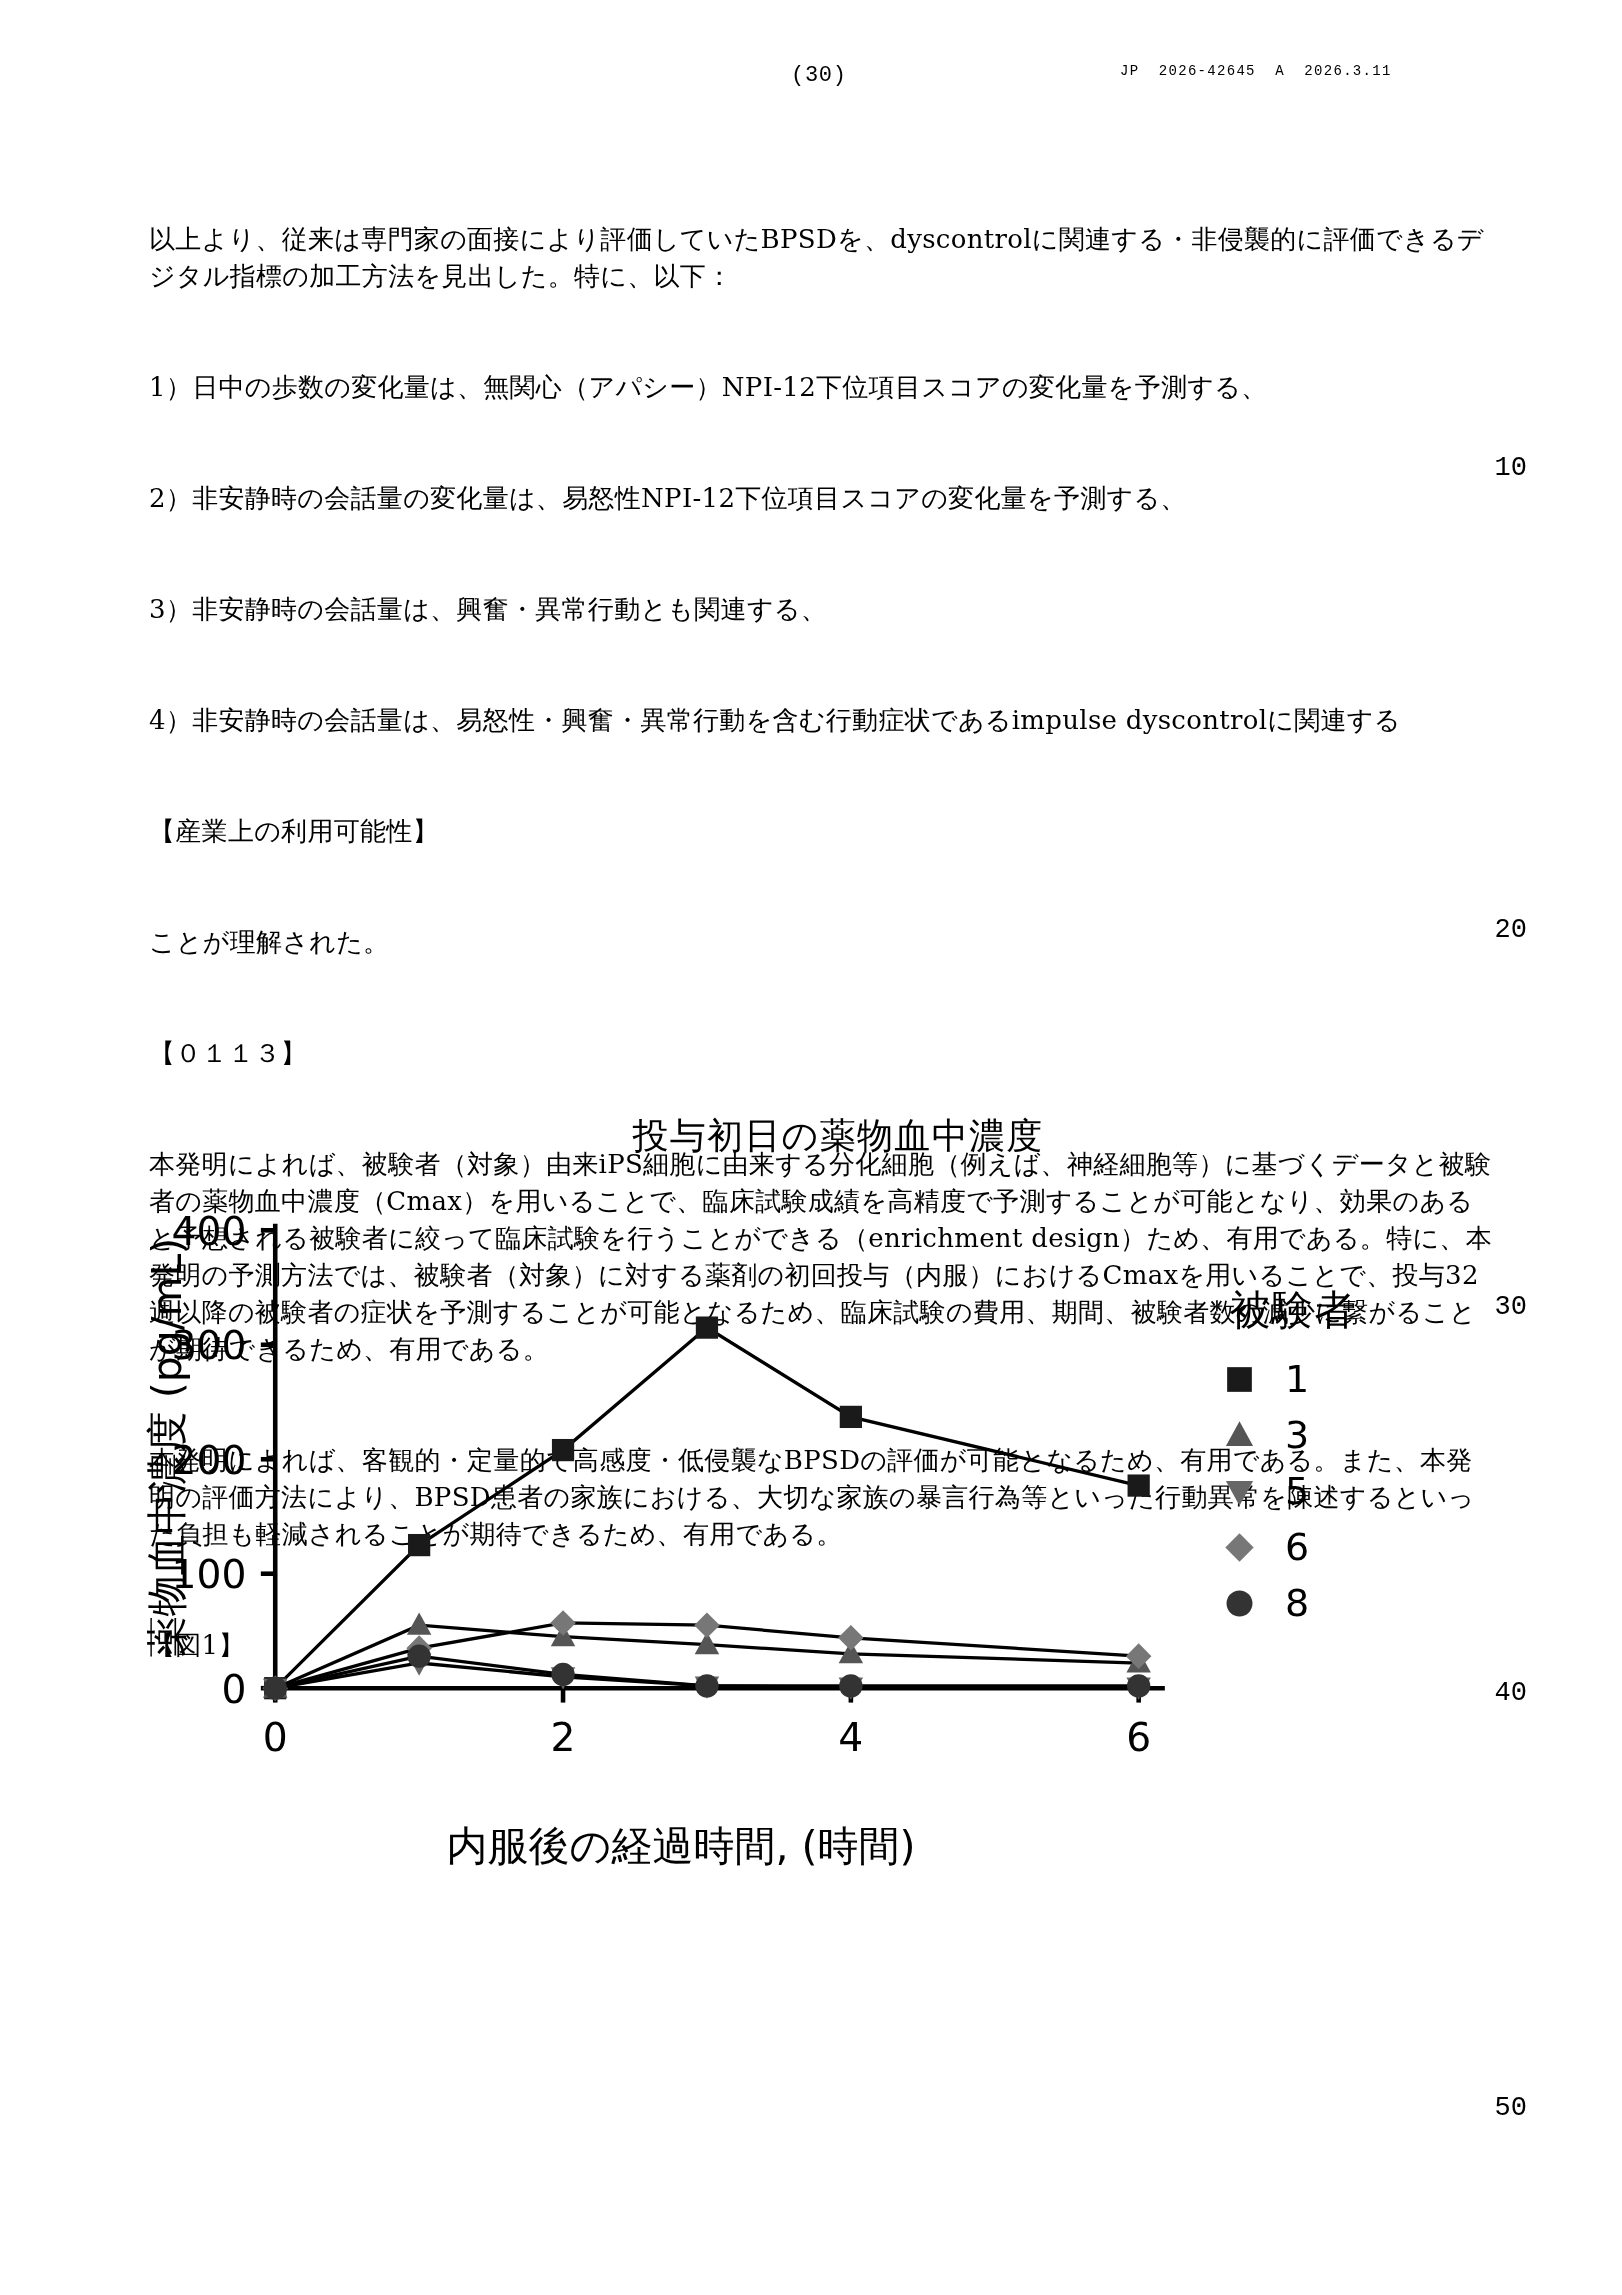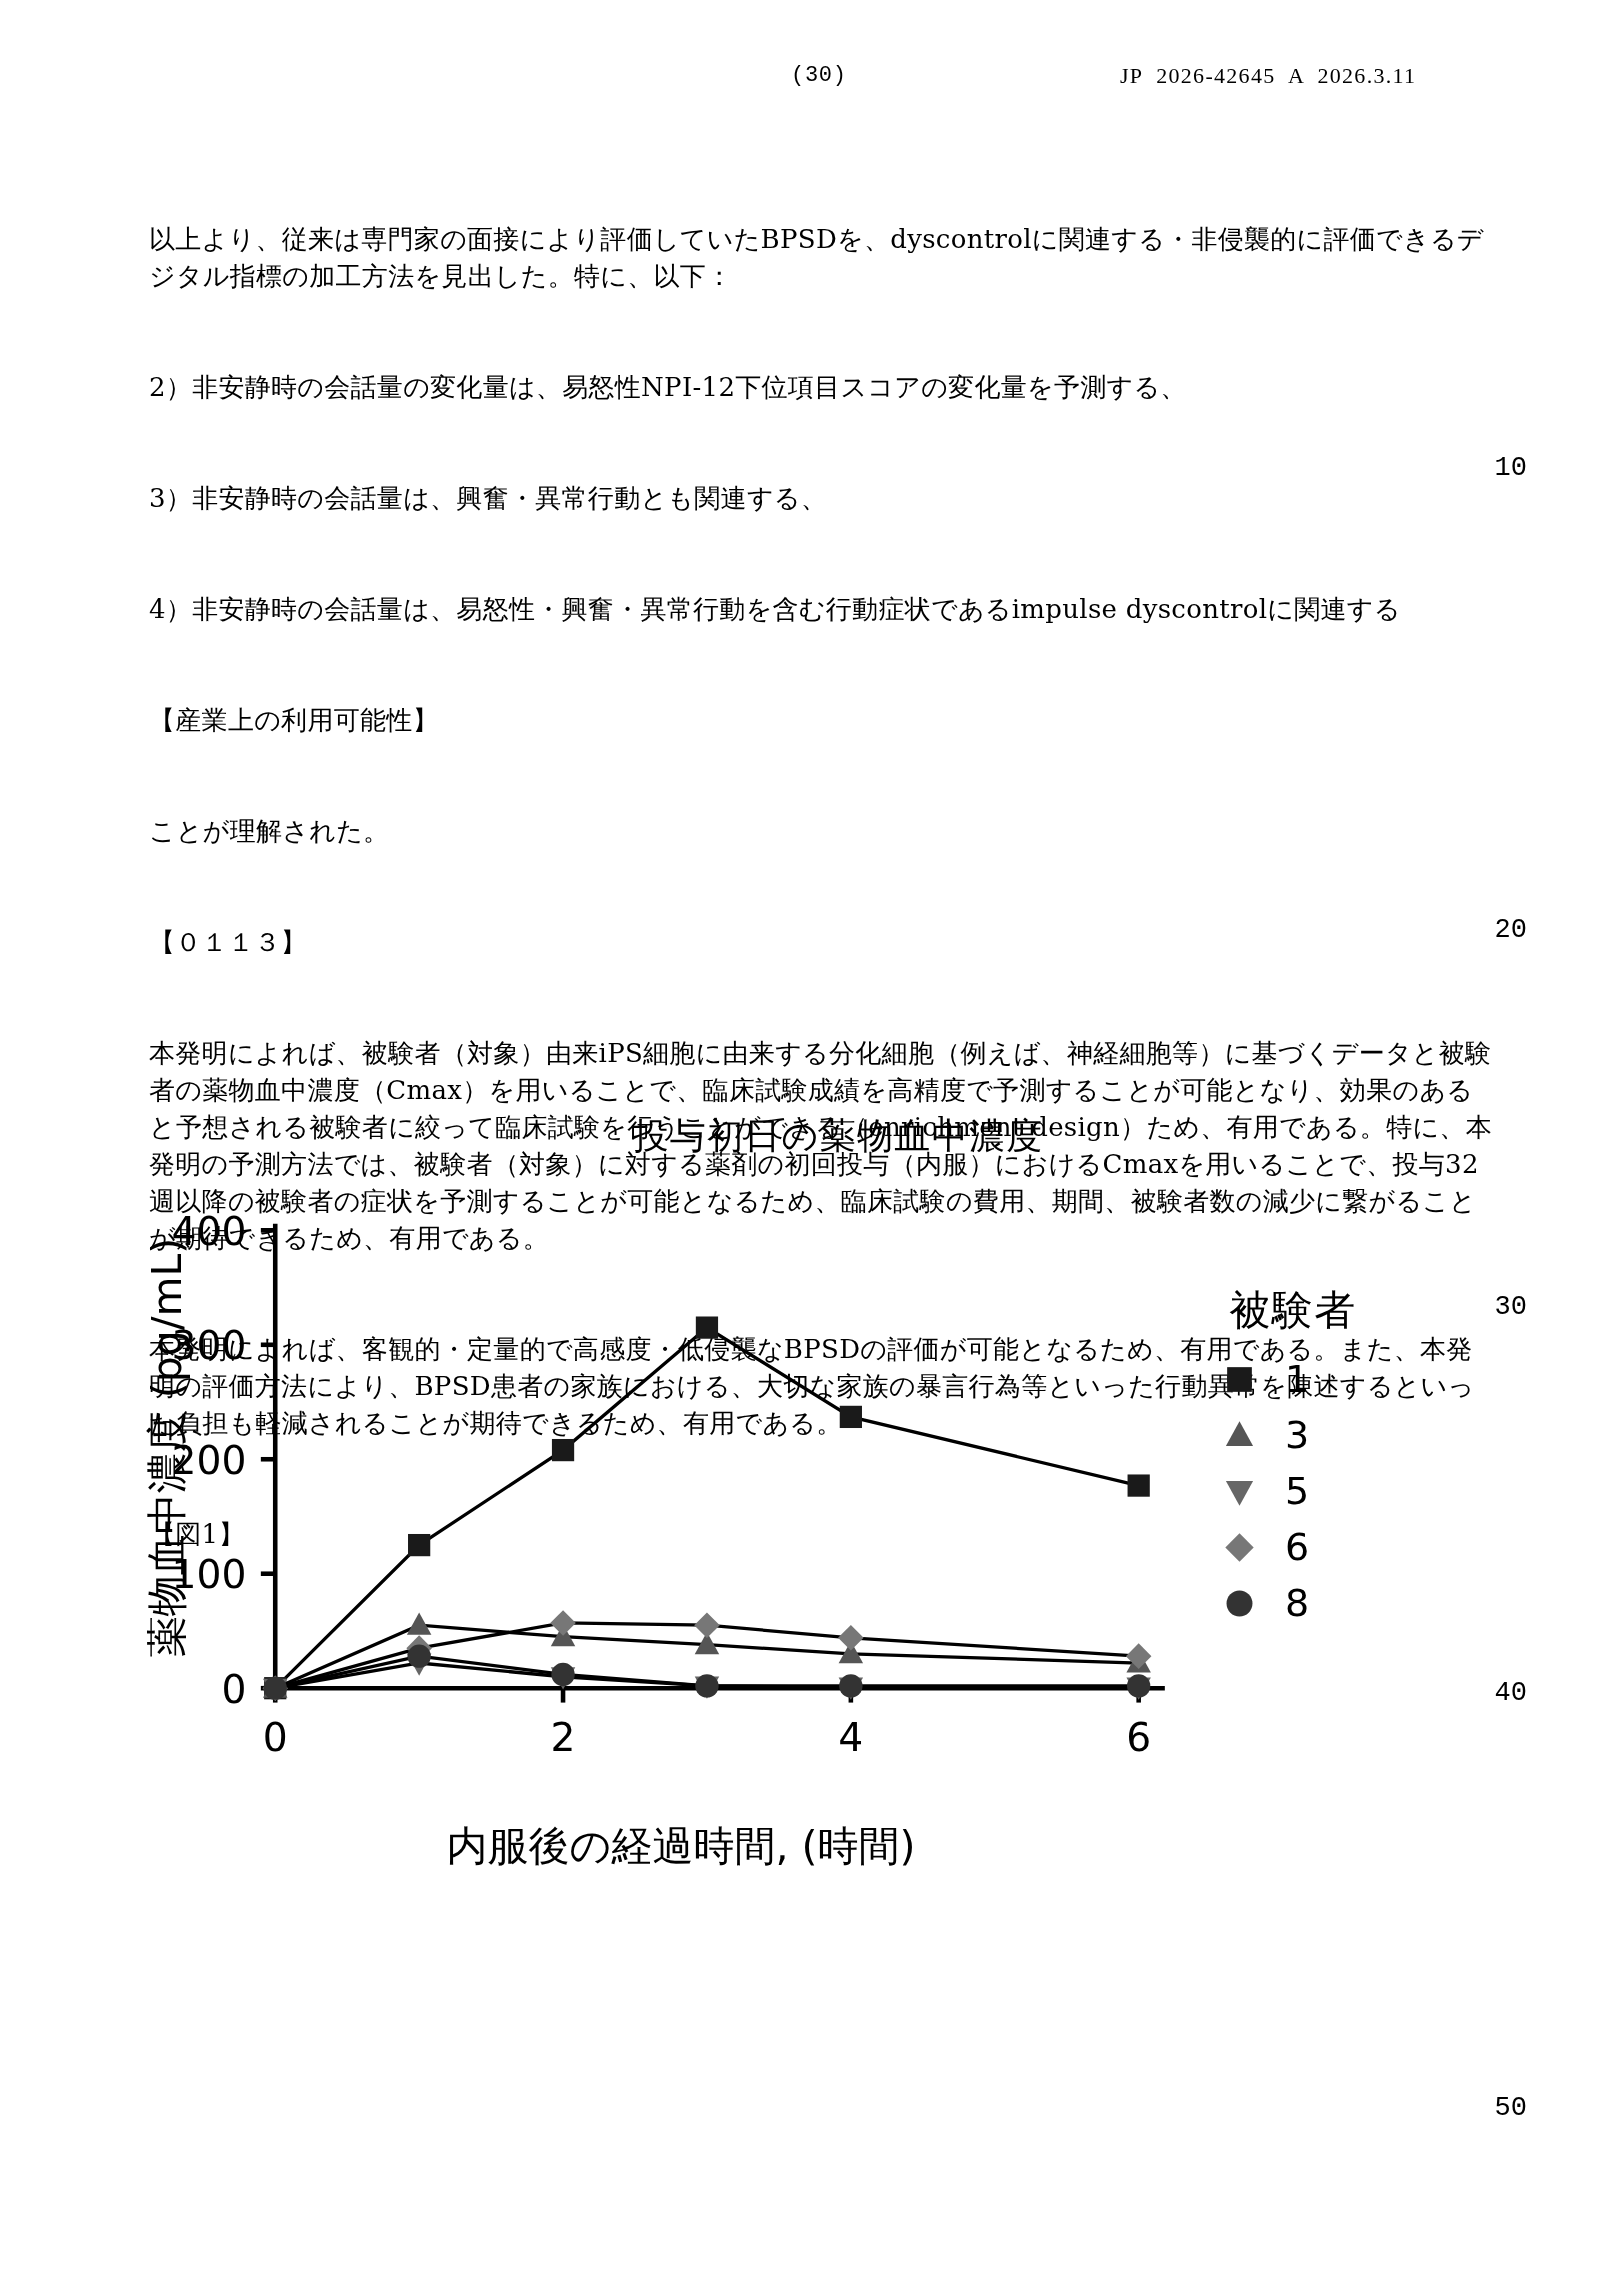--- a/index.html
+++ b/index.html
@@ -8,22 +8,22 @@
     font-family:"Liberation Serif","DejaVu Serif",serif;
     color:#000;
     -webkit-font-smoothing:none;
   }
   .page{position:absolute;inset:0;}
 
   
   .hdr{position:absolute;top:63px;left:0;width:1623px;height:39px;}
   .hdr .pageno{position:absolute;left:779px;top:0;font-size:22px;
        font-family:"Liberation Mono","DejaVu Sans Mono",monospace;letter-spacing:0.7px;margin-left:12px;}
-  .hdr .pubid{position:absolute;left:1120px;top:0;font-size:22px;
-       font-family:Liberation Serif, serif;letter-spacing:1.3px;white-space:pre;}
+  .hdr .pubid{position:absolute;left:1120px;top:0;font-size:14px;
+       font-family:Liberation Mono, monospace;letter-spacing:1.3px;white-space:pre;}
 
   
   .body-text{
     position:absolute;left:149px;top:147px;width:1348px;
     font-size:26px;line-height:37px;
     font-family:"DejaVu Serif","Liberation Serif",serif;
     letter-spacing:0.3px;
     white-space:pre-wrap;
     word-break:break-all;
   }
@@ -73,20 +73,21 @@
   </div>
 
   <div class="lineno" style="top:453px;">10</div>
   <div class="lineno" style="top:915px;">20</div>
   <div class="lineno" style="top:1292px;">30</div>
   <div class="lineno" style="top:1678px;">40</div>
   <div class="lineno" style="top:2093px;">50</div>
 
   <div class="body-text">
     <p>以上より、従来は専門家の面接により評価していたBPSDを、dyscontrolに関連する・非侵襲的に評価できるデジタル指標の加工方法を見出した。特に、以下：</p>
+    <p>1）日中の歩数の変化量は、無関心（アパシー）NPI-12下位項目スコアの変化量を予測する、</p>
     <p>2）非安静時の会話量の変化量は、易怒性NPI-12下位項目スコアの変化量を予測する、</p>
     <p>3）非安静時の会話量は、興奮・異常行動とも関連する、</p>
     <p>4）非安静時の会話量は、易怒性・興奮・異常行動を含む行動症状であるimpulse dyscontrolに関連する</p>
     <p>【産業上の利用可能性】</p>
     <p>ことが理解された。</p>
     <p>【０１１３】</p>
     <p>本発明によれば、被験者（対象）由来iPS細胞に由来する分化細胞（例えば、神経細胞等）に基づくデータと被験者の薬物血中濃度（Cmax）を用いることで、臨床試験成績を高精度で予測することが可能となり、効果のあると予想される被験者に絞って臨床試験を行うことができる（enrichment design）ため、有用である。特に、本発明の予測方法では、被験者（対象）に対する薬剤の初回投与（内服）におけるCmaxを用いることで、投与32週以降の被験者の症状を予測することが可能となるため、臨床試験の費用、期間、被験者数の減少に繋がることが期待できるため、有用である。</p>
     <p>本発明によれば、客観的・定量的で高感度・低侵襲なBPSDの評価が可能となるため、有用である。また、本発明の評価方法により、BPSD患者の家族における、大切な家族の暴言行為等といった行動異常を陳述するといった負担も軽減されることが期待できるため、有用である。</p>
     <p>【図1】</p>
   </div>

